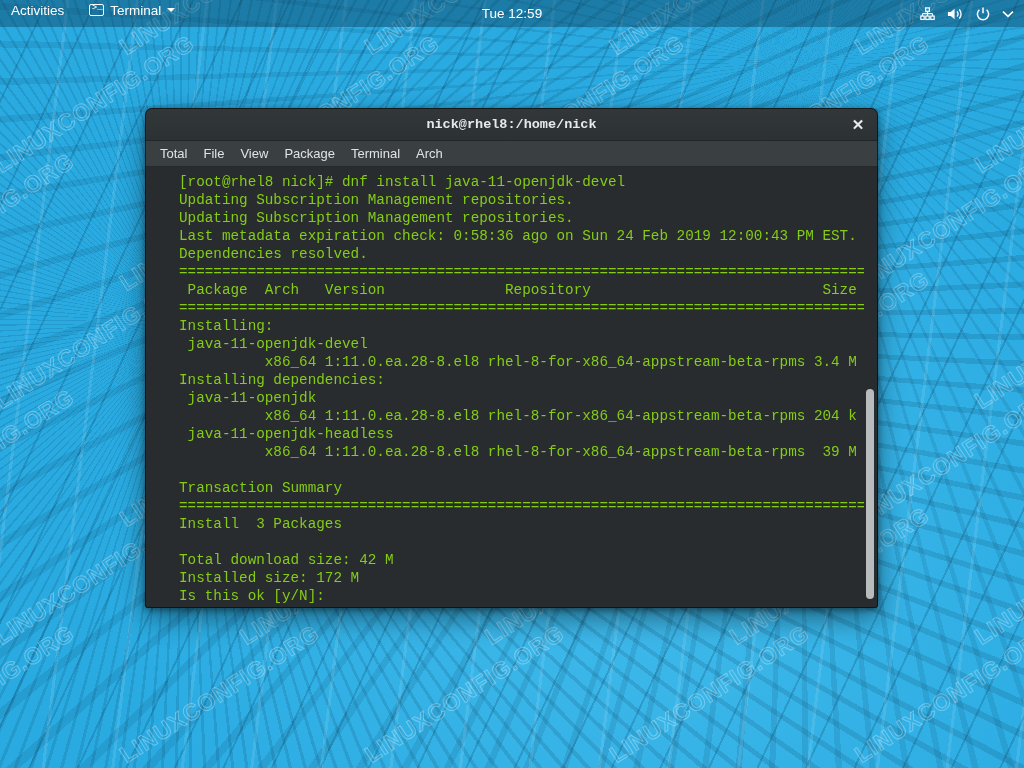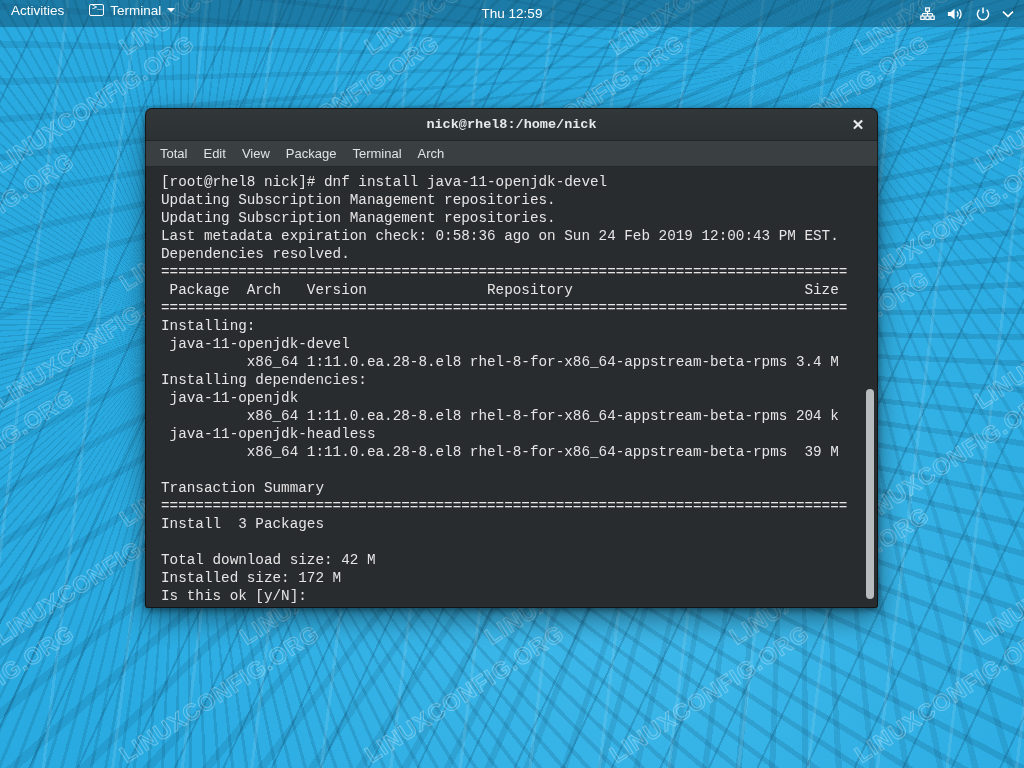--- a/index.html
+++ b/index.html
@@ -154,24 +154,25 @@
     position:relative;
     background:#292c2f;
     height:441px; width:100%;
     padding:6px 0 0 0;
     overflow:hidden;
   }
   #term-text{
     font-family:"Liberation Mono", monospace;
     font-size:14.3px;
     line-height:18px;
-    color:#e5e5e5;
+    color:#84cc16;
     white-space:pre;
-    padding-left:16px;
+    padding-left:4px;
     letter-spacing:0px;
+    margin-left:30px;
   }
   #term-text .line{ height:18px; }
   
   #term-scrollbar{
     position:absolute; right:2px; top:0; width:12px; height:441px;
     background:#292c2f;
   }
   #term-thumb{
     position:absolute; left:2px; width:8px;
     top:222px; height:210px;
@@ -235,21 +236,21 @@
   <div id="topbar">
     <div class="tb-left">
       <div class="activities">Activities</div>
       <div class="app-menu">
         <span class="term-glyph"></span>
         <span>Terminal</span>
         <span class="caret-down"></span>
       </div>
     </div>
 
-    <div class="tb-center">Thu 12:59</div>
+    <div class="tb-center">Tue 12:59</div>
 
     <div class="tb-right">
       <span class="ic">
         <svg width="15" height="14" viewBox="0 0 16 14">
           <rect x="6" y="0.5" width="4" height="3.6" fill="none" stroke="#fff" stroke-width="1.3"></rect>
           <path d="M8 4.1 V6.6 M2.6 6.6 H13.4 M2.6 6.6 V9 M8 6.6 V9 M13.4 6.6 V9" stroke="#fff" stroke-width="1.3" fill="none"></path>
           <rect x="0.9" y="9.2" width="3.6" height="3.6" fill="none" stroke="#fff" stroke-width="1.3"></rect>
           <rect x="6.2" y="9.2" width="3.6" height="3.6" fill="none" stroke="#fff" stroke-width="1.3"></rect>
           <rect x="11.5" y="9.2" width="3.6" height="3.6" fill="none" stroke="#fff" stroke-width="1.3"></rect>
         </svg>
@@ -277,21 +278,21 @@
 
   <div id="term-window">
 
     <div id="titlebar">
       <div id="title-text">nick@rhel8:/home/nick</div>
       <div id="close-btn">✕</div>
     </div>
 
     <div id="menubar">
         <div class="menu-item">Total</div>
-        <div class="menu-item">Edit</div>
+        <div class="menu-item">File</div>
         <div class="menu-item">View</div>
         <div class="menu-item">Package</div>
         <div class="menu-item">Terminal</div>
         <div class="menu-item">Arch</div>
       </div>
 
     <div id="term-body">
       <div id="term-text"><div class="line">[root@rhel8 nick]# dnf install java-11-openjdk-devel</div><div class="line">Updating Subscription Management repositories.</div><div class="line">Updating Subscription Management repositories.</div><div class="line">Last metadata expiration check: 0:58:36 ago on Sun 24 Feb 2019 12:00:43 PM EST.</div><div class="line">Dependencies resolved.</div><div class="line">================================================================================</div><div class="line"> Package  Arch   Version              Repository                           Size</div><div class="line">================================================================================</div><div class="line">Installing:</div><div class="line"> java-11-openjdk-devel</div><div class="line">          x86_64 1:11.0.ea.28-8.el8 rhel-8-for-x86_64-appstream-beta-rpms 3.4 M</div><div class="line">Installing dependencies:</div><div class="line"> java-11-openjdk</div><div class="line">          x86_64 1:11.0.ea.28-8.el8 rhel-8-for-x86_64-appstream-beta-rpms 204 k</div><div class="line"> java-11-openjdk-headless</div><div class="line">          x86_64 1:11.0.ea.28-8.el8 rhel-8-for-x86_64-appstream-beta-rpms  39 M</div><div class="line">&nbsp;</div><div class="line">Transaction Summary</div><div class="line">================================================================================</div><div class="line">Install  3 Packages</div><div class="line">&nbsp;</div><div class="line">Total download size: 42 M</div><div class="line">Installed size: 172 M</div><div class="line">Is this ok [y/N]:</div></div>
       <div id="term-scrollbar">
         <div id="term-thumb"></div>

